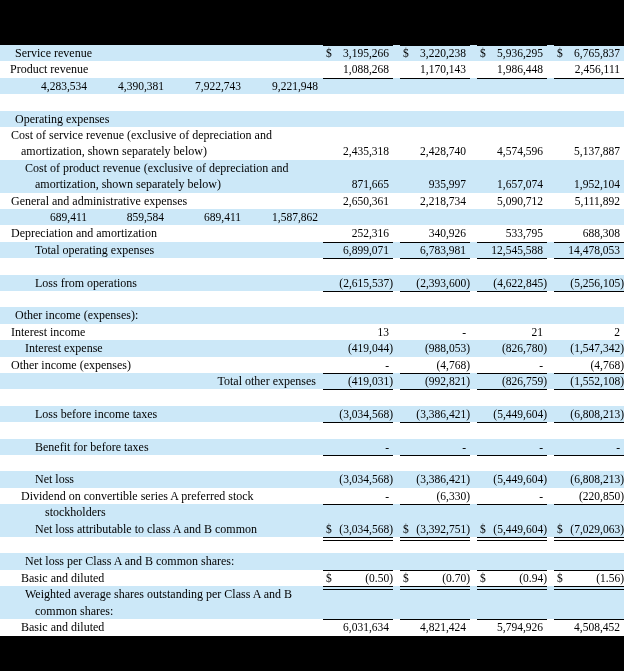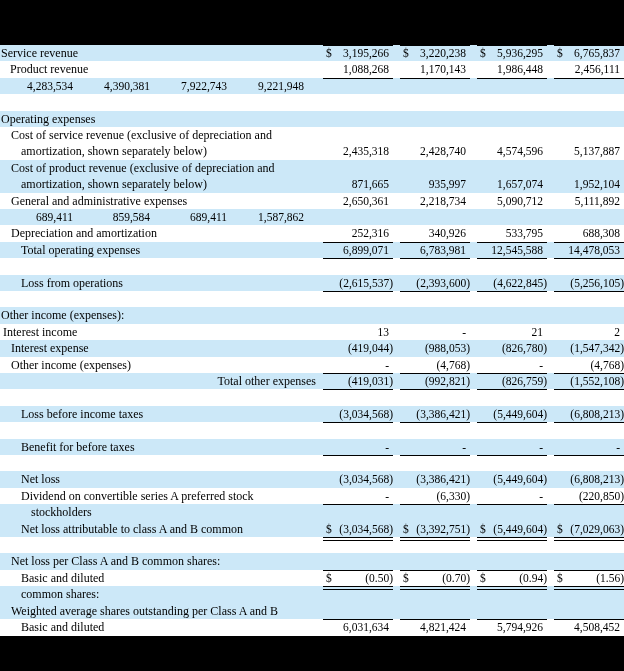--- a/index.html
+++ b/index.html
@@ -7,21 +7,21 @@
     width:624px;height:671px;overflow:hidden;
     display:flex;flex-direction:column;
     background:#000;color:#000;
     font-family:"Liberation Serif","DejaVu Serif",serif;
   }
   .bar{background:#000;}
   .bar.top{height:45px;flex:0 0 auto;}
   .bar.bottom{flex:1 1 auto;}
   .sheet{background:#fff;flex:0 0 auto;}
   .row{display:flex;align-items:flex-end;line-height:16.4px;font-size:12px;}
-  .row.hl{background:var(--hl,#cce8f8);}
+  .row.hl{background:var(--hl,#cce8f8);padding-left:14px;}
   .row.spacer{height:16.4px;}
   .label{flex:1 1 auto;min-width:0;}
   .lline{white-space:nowrap;}
   .num{
     flex:0 0 auto;width:70px;margin-left:7px;
     padding:0 4px 0 3px;box-sizing:border-box;
     display:flex;justify-content:flex-end;
     white-space:nowrap;font-size:11.5px;
     position:relative;z-index:1;
   }
@@ -218,21 +218,21 @@
       </div>
     </div>
     <div class="row spacer"></div>
     <div class="row hl">
       <div class="label">
         <div class="lline" style="padding-left: 1px;">Other income (expenses):</div>
       </div>
     </div>
     <div class="row">
       <div class="label">
-        <div class="lline" style="padding-left: 3px;">Interest income</div>
+        <div class="lline" style="padding-left: 11px;">Interest income</div>
       </div>
       <div class="num">
         <span class="v">13</span>
       </div>
       <div class="num">
         <span class="v">-</span>
       </div>
       <div class="num">
         <span class="v">21</span>
       </div>
@@ -406,22 +406,22 @@
         <span class="cur">$</span>
         <span class="v neg">(0.94)</span>
       </div>
       <div class="num rt rd">
         <span class="cur">$</span>
         <span class="v neg">(1.56)</span>
       </div>
     </div>
     <div class="row hl">
       <div class="label">
+        <div class="lline" style="padding-left: 11px;">Weighted average shares outstanding per Class A and B</div>
         <div class="lline" style="padding-left: 21px;">common shares:</div>
-        <div class="lline" style="padding-left: 11px;">Weighted average shares outstanding per Class A and B</div>
       </div>
     </div>
     <div class="row">
       <div class="label">
         <div class="lline" style="padding-left: 21px;">Basic and diluted</div>
       </div>
       <div class="num rt rd">
         <span class="v">6,031,634</span>
       </div>
       <div class="num rt rd">

